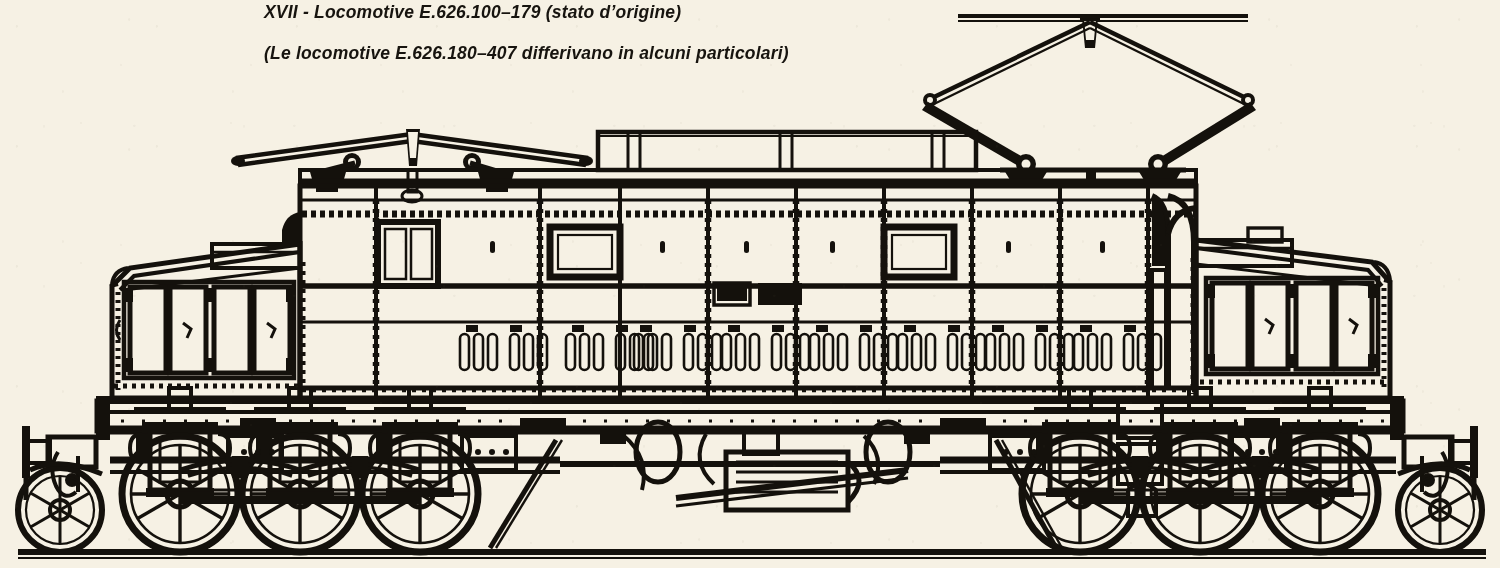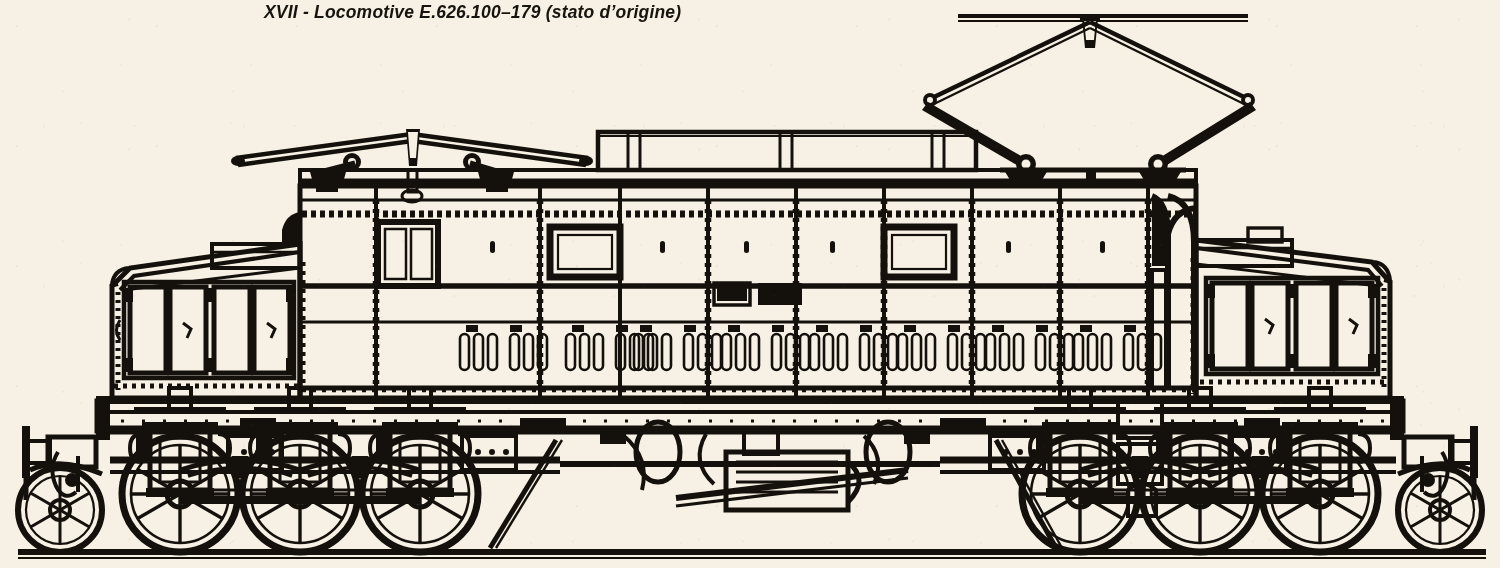--- a/index.html
+++ b/index.html
@@ -43,20 +43,21 @@
   #cap1{left:264px;top:2px;font-size:17.5px;}
   #cap2{left:264px;top:43px;font-size:17.5px;}
   svg{position:absolute;left:0;top:0;display:block;}
 </style>
 </head>
 <body>
 
 <div id="plate">
 
   <div class="caption" id="cap1">XVII - Locomotive E.626.100–179 (stato d’origine)</div>
+  <div class="caption" id="cap2">(Le locomotive E.626.180–407 differivano in alcuni particolari)</div>
 
   <svg width="1500" height="568" viewBox="0 0 1500 568">
     <defs>
 
       <g id="louvreGroup">
         <rect x="0" y="0" width="9" height="36" rx="4.5" fill="none" stroke="#14110c" stroke-width="2.6"></rect>
         <rect x="14" y="0" width="9" height="36" rx="4.5" fill="none" stroke="#14110c" stroke-width="2.6"></rect>
         <rect x="28" y="0" width="9" height="36" rx="4.5" fill="none" stroke="#14110c" stroke-width="2.6"></rect>
         <rect x="50" y="0" width="9" height="36" rx="4.5" fill="none" stroke="#14110c" stroke-width="2.6"></rect>
         <rect x="64" y="0" width="9" height="36" rx="4.5" fill="none" stroke="#14110c" stroke-width="2.6"></rect>

